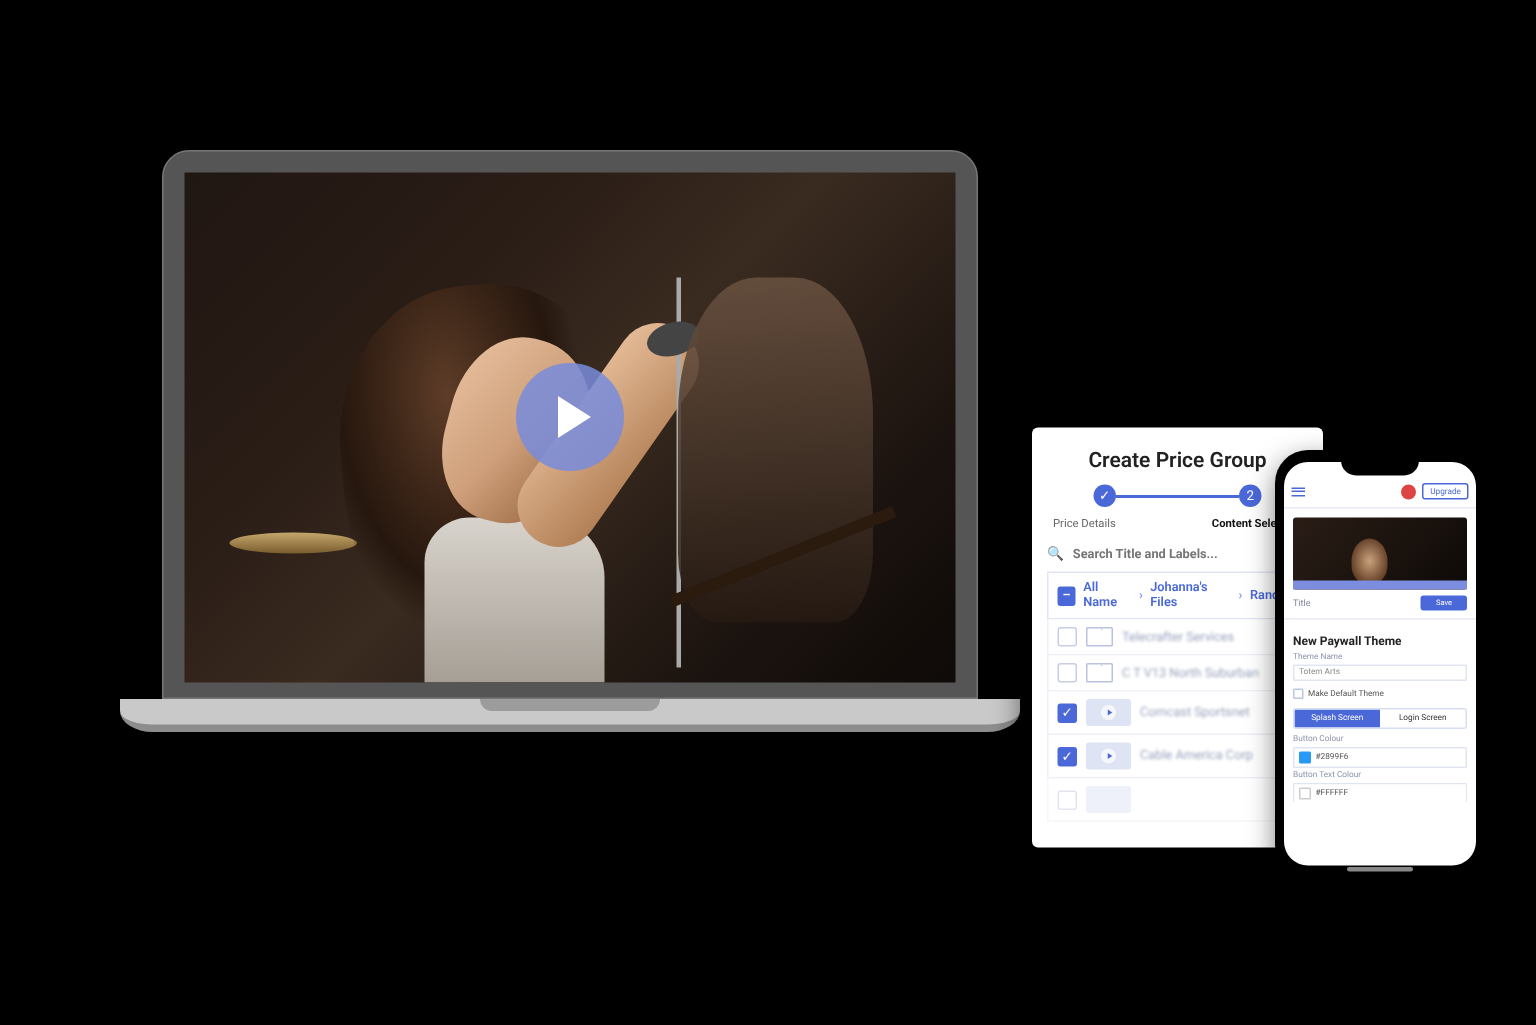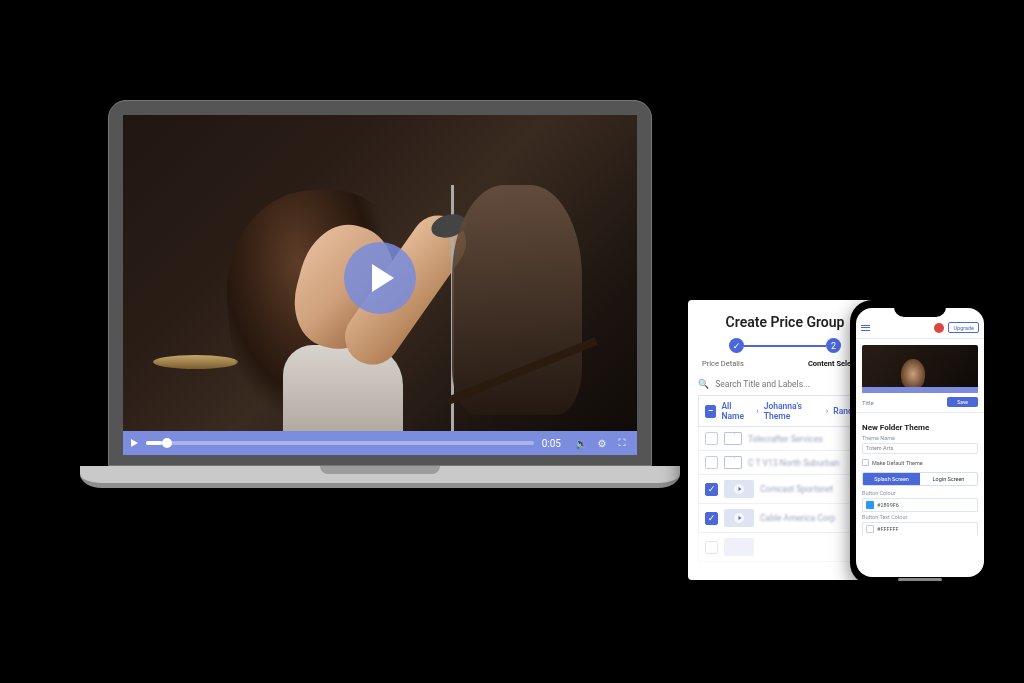--- a/index.html
+++ b/index.html
@@ -80,37 +80,37 @@
     border-bottom:5px solid #8d8d8d;
     position:relative;
   }
   .laptop-notch{
     position:absolute; left:50%; top:0; transform:translateX(-50%);
     width:120px; height:8px; background:#9c9c9c; border-radius:0 0 10px 10px;
   }
 
   
   .tablet {
-    position:absolute; left:680px; top:290px;
+    position:absolute; left:680px; top:275px;
     width:210px; height:300px;
     background:#000; border-radius:18px; padding:10px 8px;
     box-shadow:0 6px 18px rgba(0,0,0,.5);
   }
   .tablet-screen{
     width:100%; height:100%; background:#fff; border-radius:4px;
     padding:10px 10px 0 10px; overflow:hidden; font-size:9px; color:#333;
   }
   .tablet h2{ font-size:14px; font-weight:600; text-align:center; margin:4px 0 8px; color:#222;}
   .stepper{ display:flex; align-items:center; justify-content:center; gap:0; margin-bottom:6px;}
   .step-dot{ width:15px; height:15px; border-radius:50%; background:#4a68d8; color:#fff; display:flex;align-items:center;justify-content:center;font-size:9px;}
   .step-line{ width:82px; height:2px; background:#4a68d8;}
   .step-labels{ display:flex; justify-content:space-between; font-size:7.5px; color:#666; padding:0 4px 8px;}
   .step-labels .active{ color:#111; font-weight:700;}
   .search-row{ display:flex; align-items:center; gap:6px; color:#9aa3bd; padding:3px 0 6px;}
-  .search-row input{ border:none; outline:none; font-size:8.5px; flex:1; color:#7e869b;}
+  .search-row input{ border:none; outline:none; font-size:8.5px; flex:1; color:#7e869b;font-weight:bold;}
   .breadcrumb-row{
     display:flex; align-items:center; gap:5px; background:#fff; border:1px solid #e1e5f2;
     padding:5px 6px; font-size:8.5px; color:#4a68d8; font-weight:600;
   }
   .cb{ width:13px; height:13px; border:1px solid #c6cde4; border-radius:2px; display:inline-flex;align-items:center;justify-content:center;background:#fff;}
   .cb.checked{ background:#4a68d8; border-color:#4a68d8; color:#fff;}
   .cb.minus{ background:#4a68d8; border-color:#4a68d8; color:#fff;}
   .crumb-sep{ color:#4a68d8; opacity:.7;}
   .row{ display:flex; align-items:center; gap:6px; padding:5px 6px; border:1px solid #eef0f7; border-top:none; background:#fff;}
   .row .thumb{ width:30px; height:18px; background:#dfe4f4; border-radius:2px; position:relative; overflow:hidden;}
@@ -174,31 +174,20 @@
       <div class="singer-torso"></div>
       <div class="singer-face"></div>
       <div class="singer-arm"></div>
       <div class="mic-stand"></div>
       <div class="mic-head"></div>
       <div class="guitarist"></div>
       <div class="guitar-neck"></div>
 
       <div class="play-button"></div>
 
-      <div class="video-controls">
-        <div class="vc-play"></div>
-        <div class="progress-track">
-          <div class="progress-fill"></div>
-          <div class="progress-knob"></div>
-        </div>
-        <span class="vc-time">0:05</span>
-        <span class="vc-icon">🔈</span>
-        <span class="vc-icon">⚙</span>
-        <span class="vc-icon">⛶</span>
-      </div>
     </div>
   </div>
   <div class="laptop-base">
     <div class="laptop-notch"></div>
   </div>
 </div>
 
 <div class="tablet">
   <div class="tablet-screen">
     <h2>Create Price Group</h2>
@@ -215,21 +204,21 @@
 
     <div class="search-row">
       <span>🔍</span>
       <input placeholder="Search Title and Labels..." style="">
     </div>
 
     <div class="breadcrumb-row">
       <span class="cb minus">–</span>
       <span>All Name</span>
       <span class="crumb-sep">›</span>
-      <span>Johanna's Theme</span>
+      <span>Johanna's Files</span>
       <span class="crumb-sep">›</span>
       <span>Random</span>
     </div>
 
     <div class="row">
       <span class="cb"></span>
       <span class="thumb folder"></span>
       <span class="label blur">Telecrafter Services</span>
     </div>
     <div class="row">
@@ -279,21 +268,21 @@
     <div class="video-thumb">
       <div class="mini-singer"></div>
       <div class="pbar"></div>
     </div>
     <div class="meta-row">
       <span class="title">Title</span>
       <span class="mini-btn">Save</span>
     </div>
     <div class="hr"></div>
 
-    <div class="section-title">New Folder Theme</div>
+    <div class="section-title">New Paywall Theme</div>
 
     <div class="field-lbl">Theme Name</div>
     <div class="field-box" style="padding:1px 3px;font-size:5.5px;color:#888;overflow:hidden">Totem Arts</div>
 
     <div class="chk-row">
       <span class="chk"></span>
       <span style="font-size:5.5px;color:#555">Make Default Theme</span>
     </div>
 
     <div class="seg">

